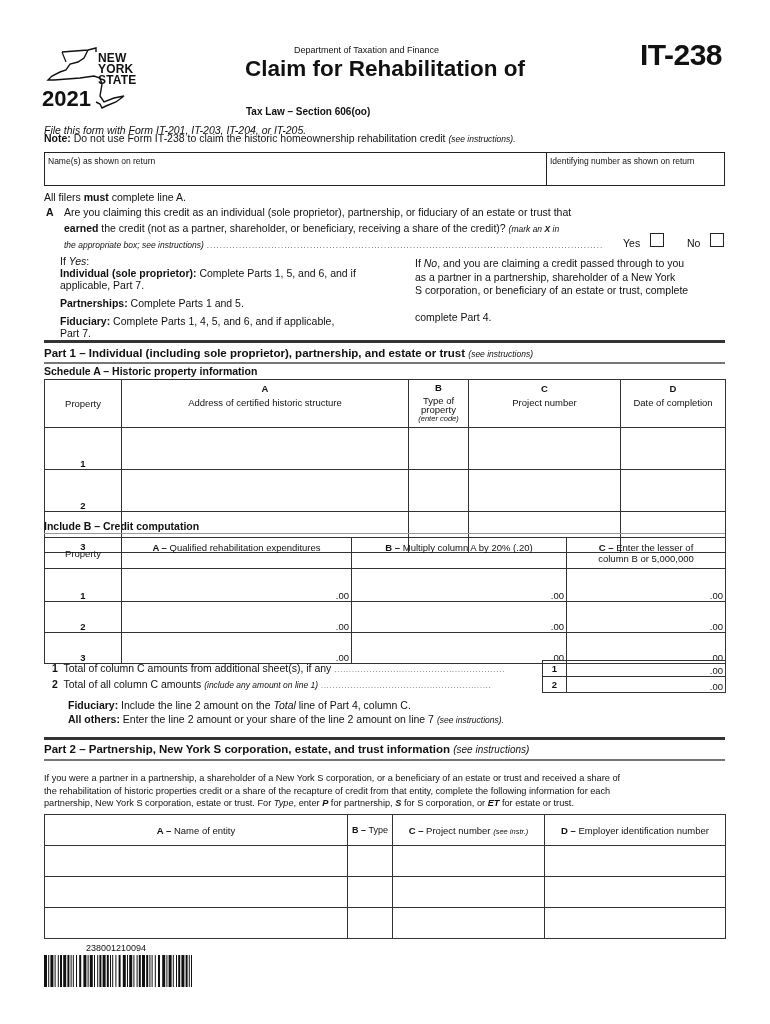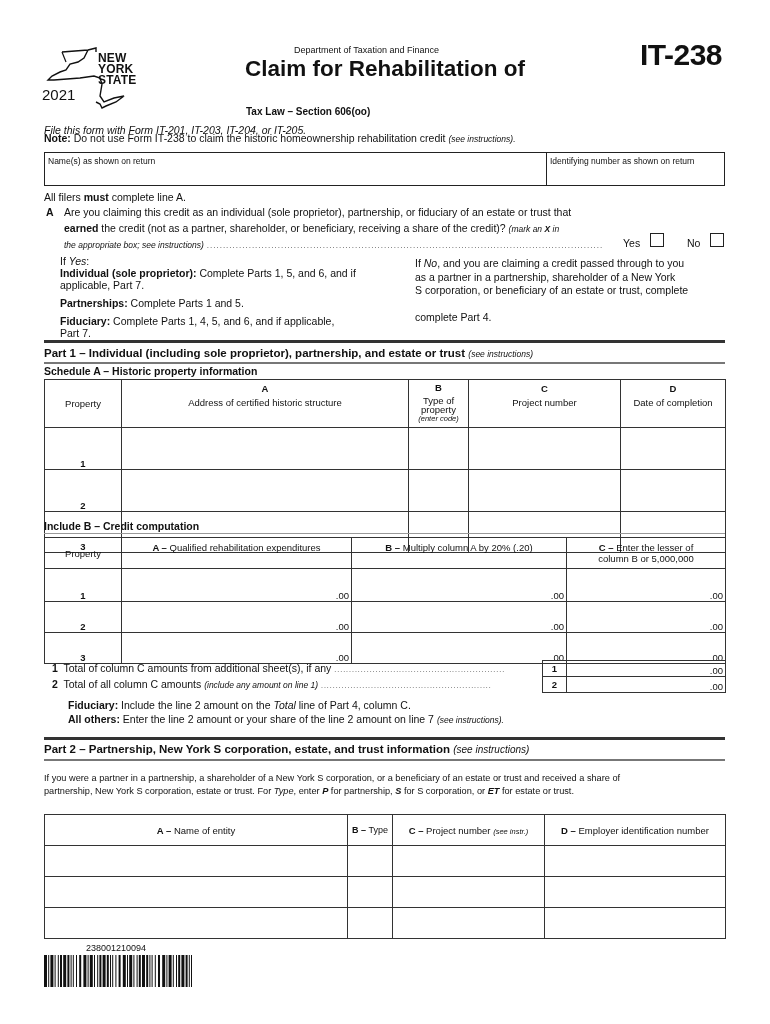--- a/index.html
+++ b/index.html
@@ -7,21 +7,21 @@
   body { position: relative; font-family: "Liberation Sans", sans-serif; color: #111; font-size: 10.5px; overflow: hidden; }
   .abs { position: absolute; }
   .b { font-weight: bold; }
   .i { font-style: italic; }
   .sm-it { font-style: italic; font-size: 8.5px; }
 
   
   #logo { left: 40px; top: 44px; width: 110px; height: 70px; }
   #logo svg { position: absolute; left: 0; top: 0; }
   .logo-word { position: absolute; left: 58px; font-weight: bold; font-size: 12px; line-height: 11px; letter-spacing: 0.2px; }
-  .logo-year { position: absolute; left: 2px; top: 42px; font-weight: normal; font-size: 15px; }
+  .logo-year { position: absolute; left: 2px; top: 42px; font-weight: bold; font-size: 22px; }
   #dept { left: 246px; top: 45px; font-size: 9px; margin-left: 48px; }
   #title { left: 245px; top: 57px; font-size: 22.5px; font-weight: bold; line-height: 24px; }
   #taxlaw { left: 246px; top: 106px; font-size: 10px; font-weight: bold; }
   #formnum { left: 640px; top: 38px; font-size: 30px; font-weight: bold; letter-spacing: -0.5px; }
 
   #fileline { left: 44px; top: 124px; font-size: 10.5px; font-style: italic; }
   #note { left: 44px; top: 132px; font-size: 10.5px; }
 
   
   #namebox { left: 44px; top: 152px; width: 681px; height: 34px; border: 1.2px solid #222; }
@@ -259,20 +259,21 @@
 </div>
 
 <div class="abs hrule" style="top:737px;height:3px"></div>
 <div class="abs parthdr" style="top:743px">
   <span>Part 2 – Partnership, New York S corporation, estate, and trust information </span><span class="sm-it" style="font-weight:normal;font-size:10px">(see instructions)</span>
 </div>
 <div class="abs hrule" style="top:759px;height:1.5px;background:#777"></div>
 
 <div class="abs" style="left:44px;top:772px;font-size:9.2px;line-height:12.5px;white-space:nowrap">
   <div>If you were a partner in a partnership, a shareholder of a New York S corporation, or a beneficiary of an estate or trust and received a share of</div>
+  <div>the rehabilitation of historic properties credit or a share of the recapture of credit from that entity, complete the following information for each</div>
   <div><span>partnership, New York S corporation, estate or trust. For </span><span class="i">Type</span><span>, enter </span><span class="b i">P</span><span> for partnership, </span><span class="b i">S</span><span> for S corporation, or </span><span class="b i">ET</span><span> for estate or trust.</span></div>
 </div>
 
 <table class="grid" style="left:44px;top:814px;width:681px">
   <colgroup>
       <col style="width:303px">
       <col style="width:45px">
       <col style="width:152px">
       <col style="width:181px">
     </colgroup>

